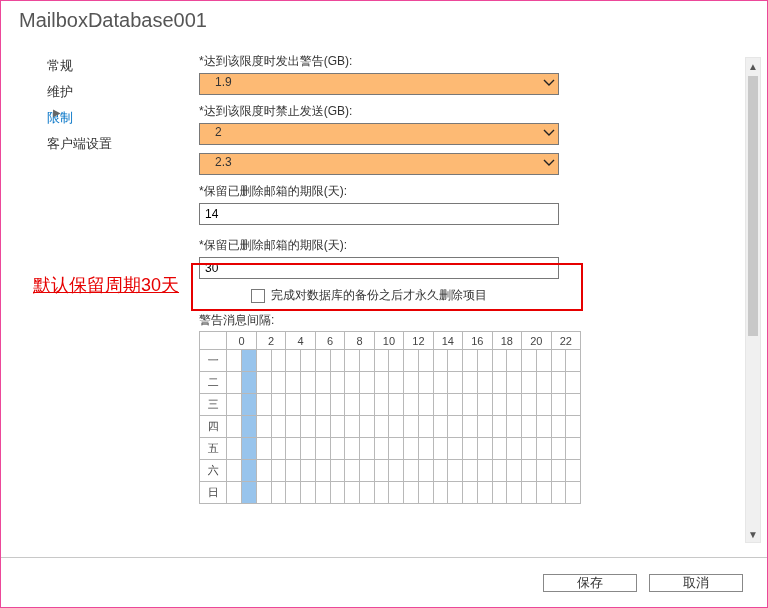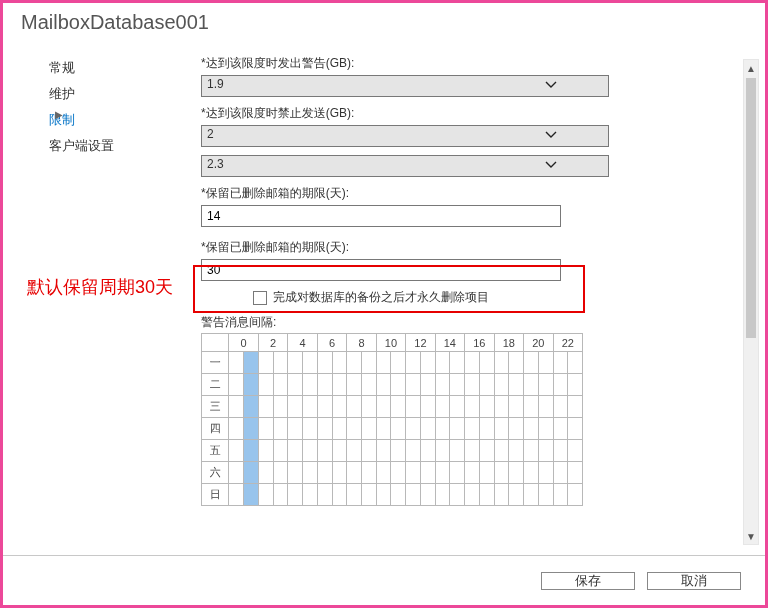--- a/index.html
+++ b/index.html
@@ -7,21 +7,21 @@
     margin: 0; padding: 0;
     width: 768px; height: 608px;
     font-family: "Segoe UI", "Microsoft YaHei", Arial, sans-serif;
     font-size: 12px;
     color: #333;
     background: #fff;
     overflow: hidden;
   }
   .window {
     width: 768px; height: 608px;
-    border: 3px solid #ec4899;
+    border: 1px solid #ec4899;
     position: relative;
     background: #fff;
   }
   .title {
     font-size: 20px;
     font-weight: 300;
     color: #555;
     padding: 8px 0 18px 18px;
   }
   .body {
@@ -60,26 +60,26 @@
   .lbl {
     font-size: 12px;
     color: #333;
     margin-bottom: 3px;
   }
   .select-wrap, .input-wrap {
     position: relative;
     width: 360px;
   }
   .select-box {
-    width: 408px;
+    width: 360px;
     height: 22px;
     border: 1px solid #787878;
-    padding: 1px 22px 1px 5px;
+    padding: 1px 22px 1px 15px;
     font-size: 12px;
-    background: #e5e5e5;
+    background: #fdba74;
     position: relative;
   }
   .select-caret {
     position: absolute;
     right: 0; top: 0;
     width: 20px; height: 20px;
     display: flex; align-items: center; justify-content: center;
     pointer-events: none;
   }
   .select-caret svg { width: 12px; height: 8px; }
@@ -470,21 +470,21 @@
                 <td class="cell"></td>
                 <td class="cell"></td>
               </tr>
             </tbody>
         </table>
       </div>
 
     </div>
   </div>
 
-  <div class="callout-text" style="left:24px; top:272px;">默认保留周期30天</div>
+  <div class="callout-text" style="left:32px; top:272px;text-decoration:underline;">默认保留周期30天</div>
   <div class="callout-box" style="left:190px; top:262px; width:392px; height:48px;"></div>
 
   <div class="scroll-track">
     <div class="scroll-arrow up">▲</div>
     <div class="scroll-thumb"></div>
     <div class="scroll-arrow down">▼</div>
   </div>
 
   <div class="footer">
     <div class="btn">保存</div>

